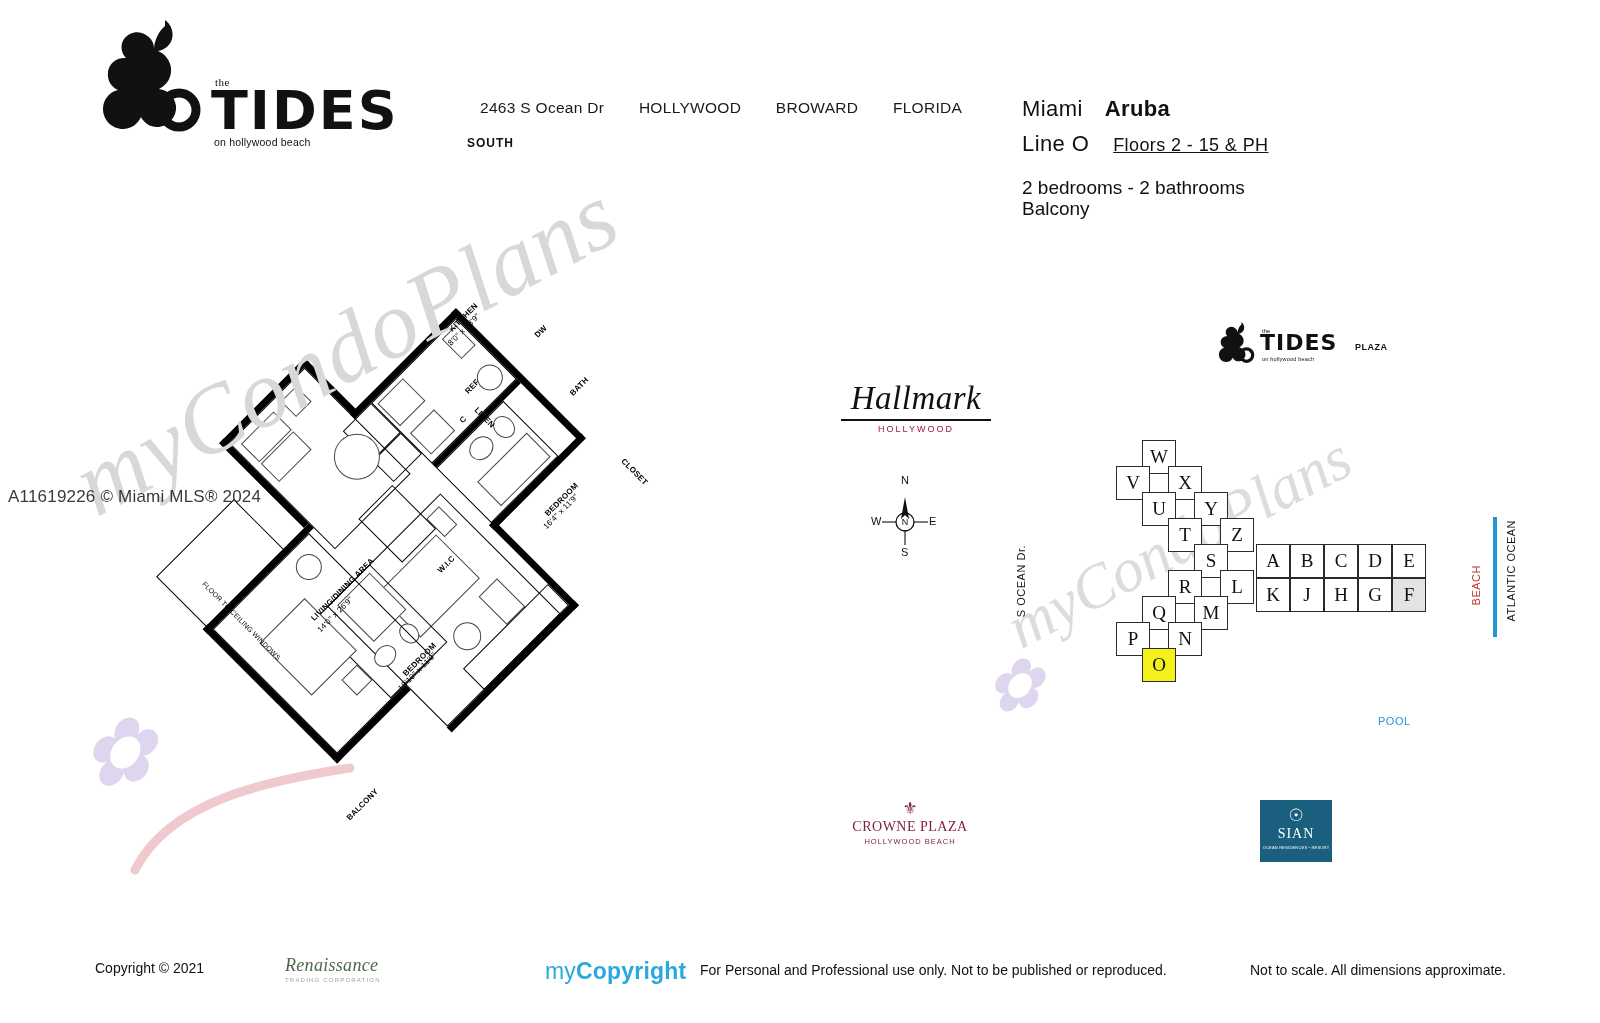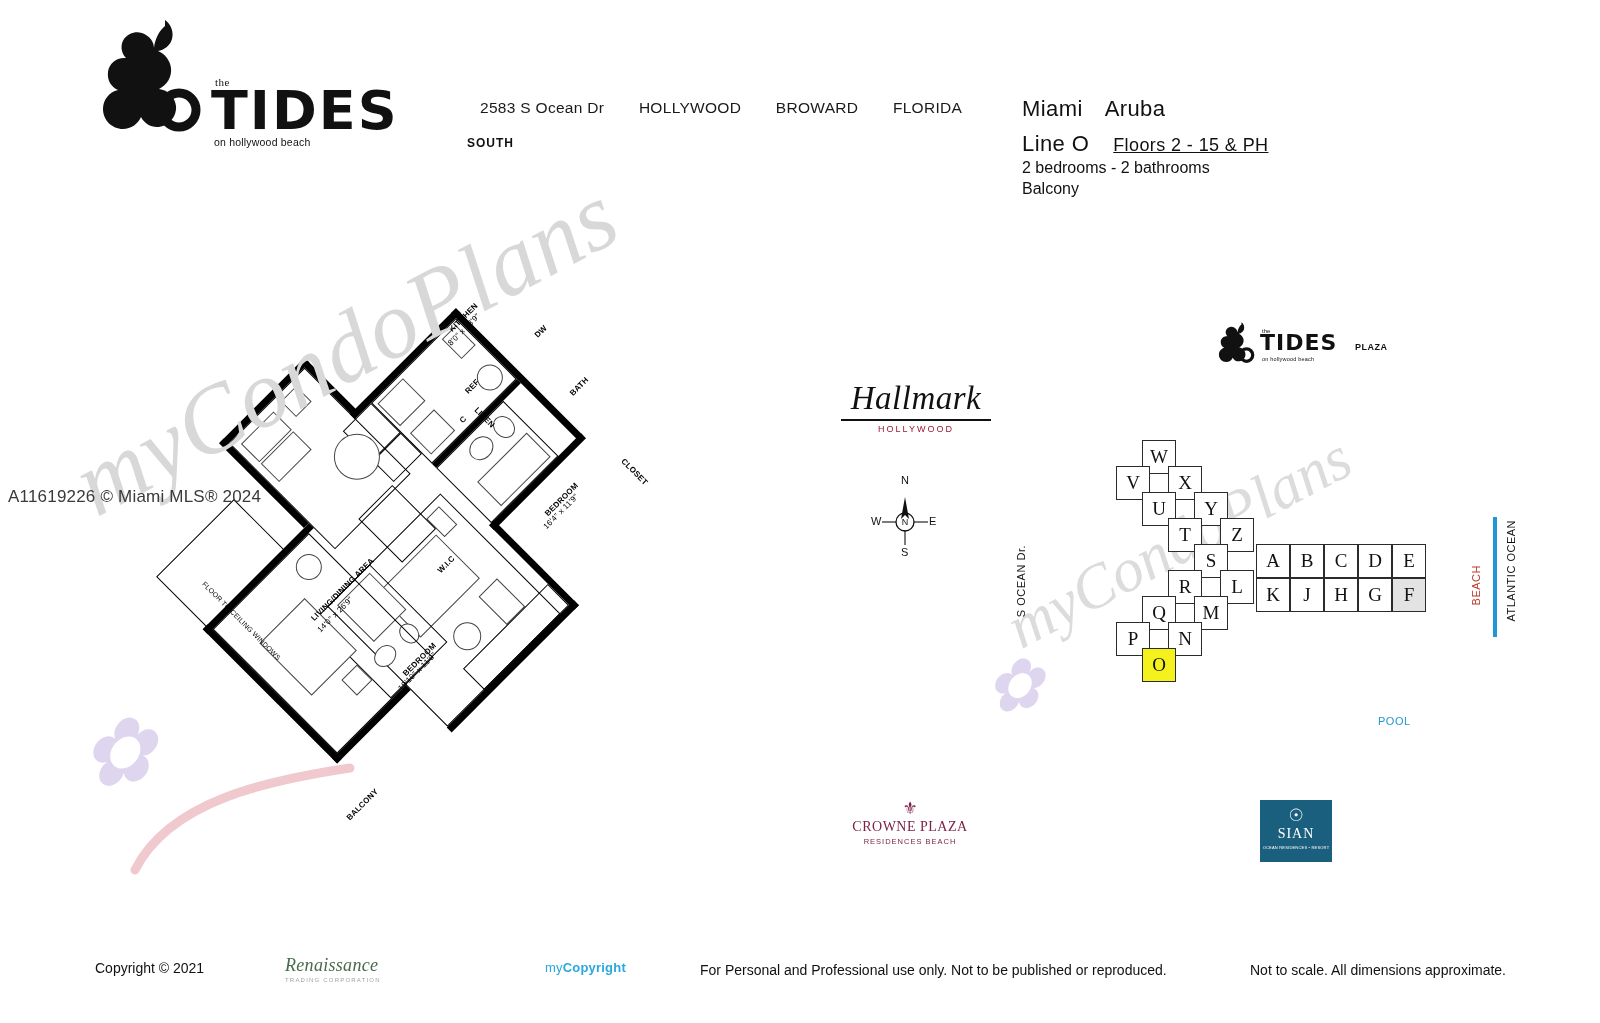--- a/index.html
+++ b/index.html
@@ -50,25 +50,25 @@
     white-space: nowrap;
   }
   #address-line span { margin-right: 30px; }
   #address-line span:last-child { margin-right: 0; }
 
   
   #unit-info { left: 1022px; top: 96px; width: 430px; }
   #unit-info .unit-row {
     font-size: 22px; letter-spacing: .4px; color: #111; margin-bottom: 9px;
   }
-  #unit-info .unit-row .unit-name { margin-left: 22px; }
+  #unit-info .unit-row .unit-name { margin-left: 22px; font-weight: bold; }
   #unit-info .line-row { font-size: 22px; letter-spacing: .4px; color: #111; }
   #unit-info .line-row .floors { font-size: 18px; margin-left: 24px; text-decoration: underline; }
   #unit-info .detail {
-    font-size: 16px; line-height: 21px; color: #111; 
+    font-size: 19px; line-height: 21px; color: #111; margin-top: 20px;
   }
 
   
   #floorplan-wrap {
     left: 130px; top: 215px; width: 580px; height: 690px;
   }
   #plan-rot {
     position: absolute; left: 60px; top: 120px;
     width: 430px; height: 430px;
     transform: rotate(45deg);
@@ -183,41 +183,41 @@
   #logo-sian .sub { font-size: 4px; letter-spacing: .2px; margin-top: 3px; }
   #copyright { left: 95px; top: 960px; font-size: 14px; color: #111; }
   #logo-renaissance { left: 285px; top: 955px; width: 145px; }
   #logo-renaissance .r-name {
     font-family: "Liberation Serif", serif; font-size: 18px; font-style: italic;
     color: #4a6a4a; letter-spacing: .3px;
   }
   #logo-renaissance .r-sub { font-size: 6px; letter-spacing: 1.2px; color: #9aa89a; margin-top: 1px; }
   #logo-mycondoplans { left: 545px; top: 958px; }
   #logo-mycondoplans .mcp {
-    font-size: 13px; color: #2aa8df; letter-spacing: .2px; text-align: center;
+    font-size: 23px; color: #2aa8df; letter-spacing: .2px; text-align: center;
   }
   #footer-use { left: 700px; top: 962px; font-size: 14px; color: #111; }
   #footer-scale { left: 1250px; top: 962px; font-size: 14px; color: #111; }
 </style>
 </head>
 <body>
 
 <div class="abs" id="logo-tides-south">
   <svg class="mermaid" viewBox="0 0 110 120">
     <path d="M70 6c6 4 9 12 7 19-2 7-8 11-14 12 7 3 12 9 13 17 1 9-4 17-12 21 9 1 16 8 17 17 1 11-8 21-19 21-7 0-13-4-16-10-3 7-10 12-18 12-11 0-20-9-20-20 0-9 6-17 15-19-7-3-11-10-10-18 1-9 9-15 18-14-5-5-6-13-2-19 5-7 15-9 22-4 5 3 8 8 8 13 1-10 6-18 11-22z" fill="#111"></path>
     <circle cx="84" cy="96" r="17" fill="none" stroke="#111" stroke-width="9"></circle>
   </svg>
   <div class="the">the</div>
   <div class="word">TIDES</div>
   <div class="tagline">on hollywood beach</div>
   <div class="south">SOUTH</div>
 </div>
 
 <div class="abs" id="address-line">
-  <span>2583 S Ocean Dr</span>
+  <span>2463 S Ocean Dr</span>
   <span>HOLLYWOOD</span>
   <span>BROWARD</span>
   <span>FLORIDA</span>
 </div>
 
 <div class="abs" id="unit-info">
   <div class="unit-row">
     <span>Miami</span><span class="unit-name">Aruba</span>
   </div>
   <div class="line-row">
@@ -380,21 +380,21 @@
 
 <div class="abs" id="s-ocean-dr">S OCEAN Dr.</div>
 <div class="abs" id="beach-bar"></div>
 <div class="abs" id="beach-label">BEACH</div>
 <div class="abs" id="ocean-label">ATLANTIC OCEAN</div>
 <div class="abs" id="pool-label">POOL</div>
 
 <div class="abs" id="logo-crowne">
   <div class="mark">⚜</div>
   <div class="name">CROWNE PLAZA</div>
-  <div class="sub">RESIDENCES BEACH</div>
+  <div class="sub">HOLLYWOOD BEACH</div>
 </div>
 
 <div class="abs" id="logo-sian">
   <div class="burst">☉</div>
   <div class="name">SIAN</div>
   <div class="sub">OCEAN RESIDENCES • RESORT</div>
 </div>
 
 <div class="abs" id="copyright">Copyright © 2021</div>
 

